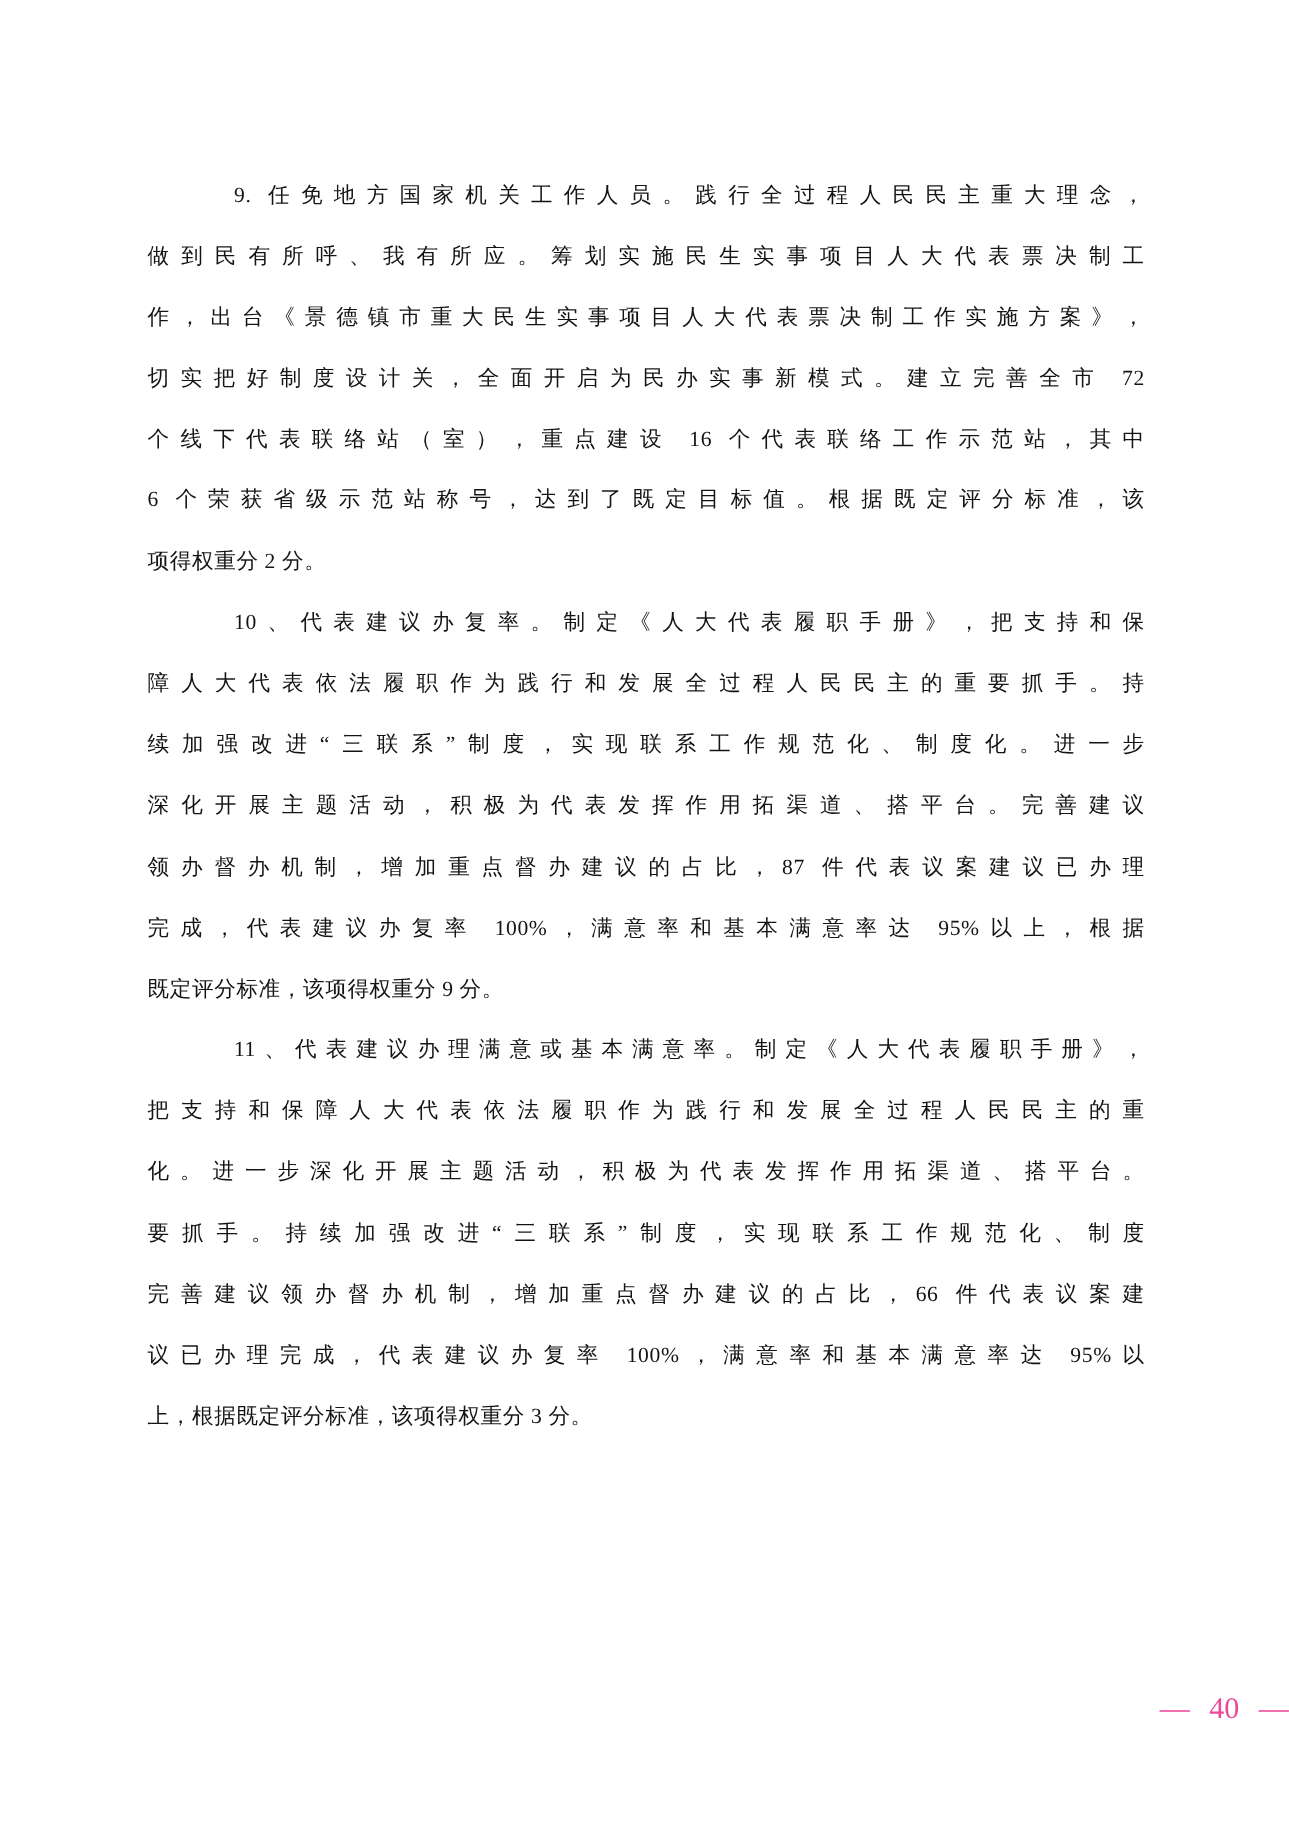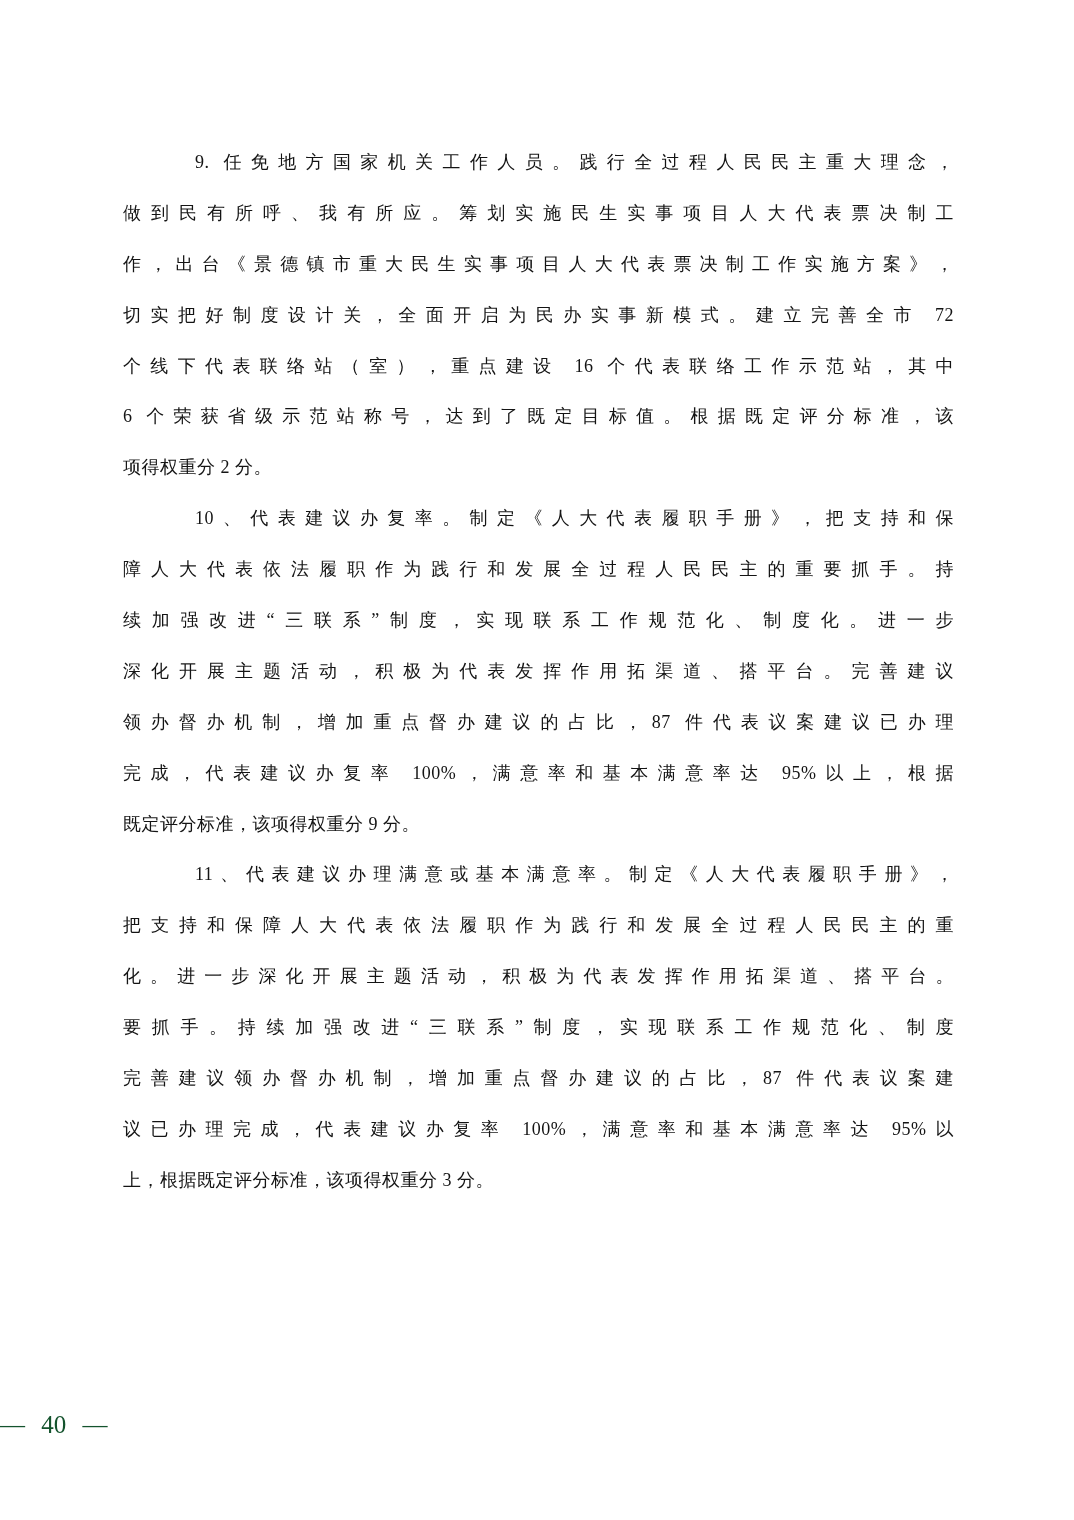--- a/index.html
+++ b/index.html
@@ -43,24 +43,24 @@
     padding-left: 72px;
   }
   .line.para-end {
     text-align-last: left;
   }
   .footer {
     position: absolute;
     top: 1405px;
     left: 0;
     width: 1074px;
-    text-align: left;
+    text-align: right;
     font-size: 25px;
     line-height: 40px;
-    color: #14532d;
+    color: #ec4899;
     word-spacing: 10px;
   }
 </style>
 </head>
 <body>
 
 <div class="page">
   <div class="text-block">
       <div class="paragraph">
         <div class="line first">9. 任免地方国家机关工作人员。践行全过程人民民主重大理念，</div>
@@ -78,21 +78,21 @@
         <div class="line">深化开展主题活动，积极为代表发挥作用拓渠道、搭平台。完善建议</div>
         <div class="line">领办督办机制，增加重点督办建议的占比，87 件代表议案建议已办理</div>
         <div class="line">完成，代表建议办复率 100%，满意率和基本满意率达 95%以上，根据</div>
         <div class="line para-end">既定评分标准，该项得权重分 9 分。</div>
       </div>
       <div class="paragraph">
         <div class="line first">11、代表建议办理满意或基本满意率。制定《人大代表履职手册》，</div>
         <div class="line">把支持和保障人大代表依法履职作为践行和发展全过程人民民主的重</div>
         <div class="line">化。进一步深化开展主题活动，积极为代表发挥作用拓渠道、搭平台。</div>
         <div class="line">要抓手。持续加强改进“三联系”制度，实现联系工作规范化、制度</div>
-        <div class="line">完善建议领办督办机制，增加重点督办建议的占比，87 件代表议案建</div>
+        <div class="line">完善建议领办督办机制，增加重点督办建议的占比，66 件代表议案建</div>
         <div class="line">议已办理完成，代表建议办复率 100%，满意率和基本满意率达 95%以</div>
         <div class="line para-end">上，根据既定评分标准，该项得权重分 3 分。</div>
       </div>
     </div>
   <div class="footer">
     <span>— 40 —</span>
   </div>
 </div>
 
 </body></html>

